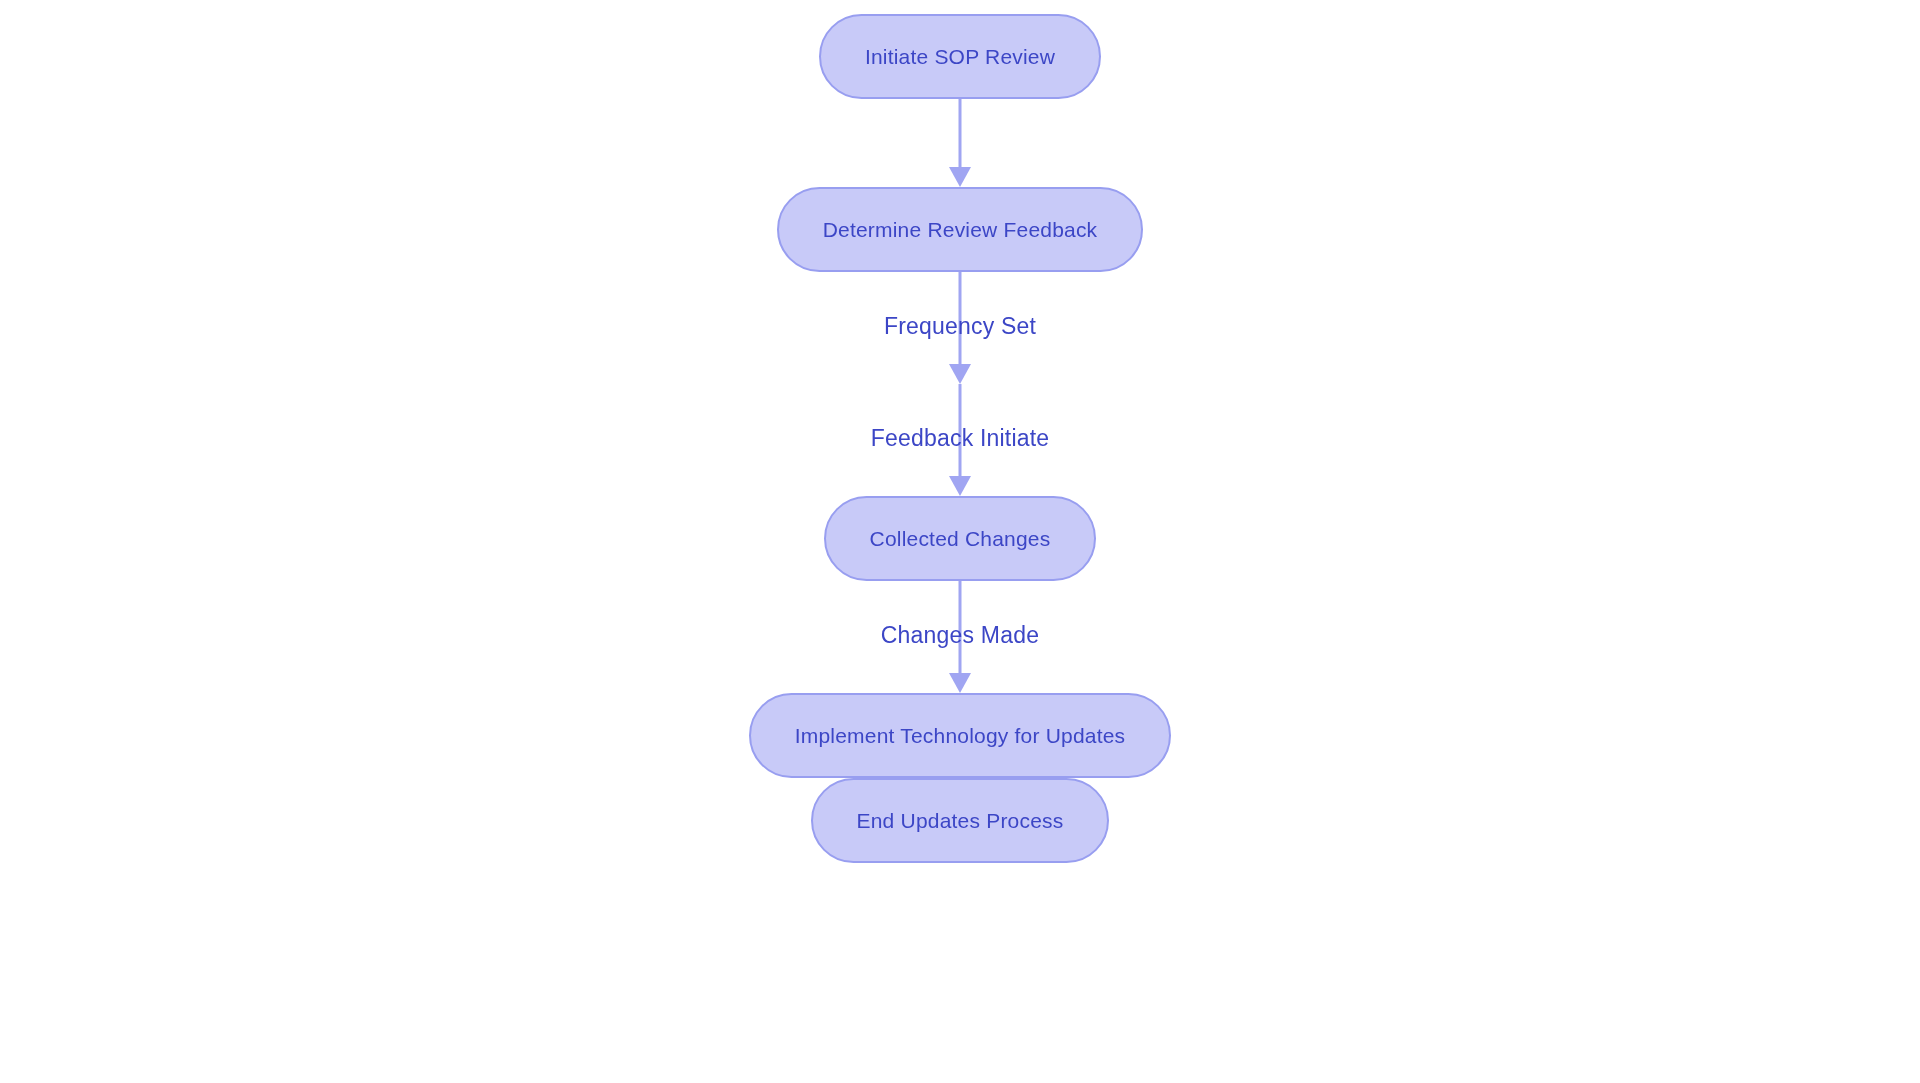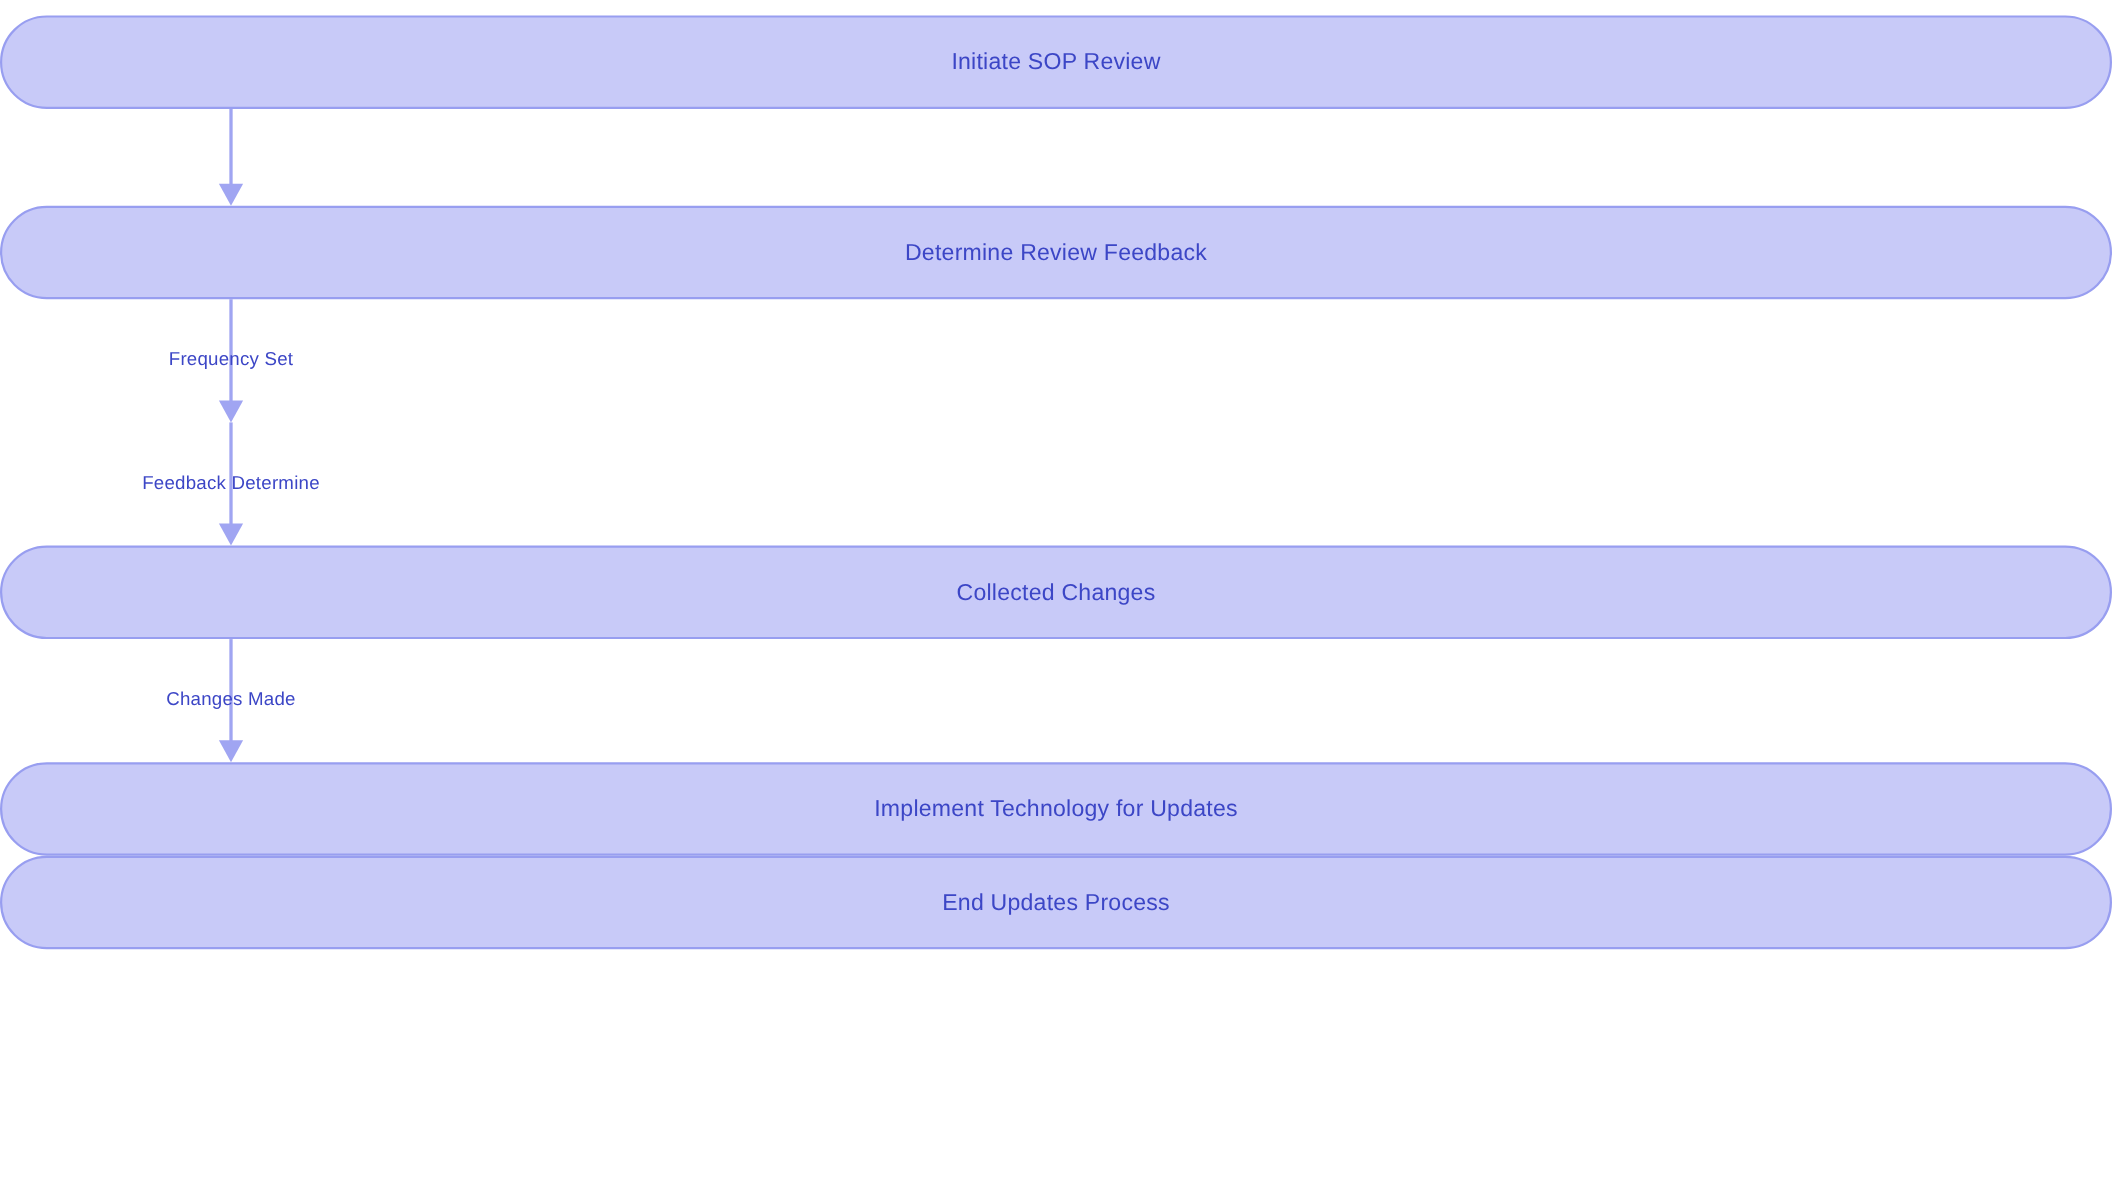--- a/index.html
+++ b/index.html
@@ -15,20 +15,21 @@
     overflow: hidden;
     background: var(--background, #ffffff);
   }
   .flowchart {
     position: absolute;
     left: 0;
     top: 14px;
     width: 1920px;
     display: flex;
     flex-direction: column;
+    align-items: center;
   }
   .node {
     box-sizing: border-box;
     height: 85px;
     padding: 0 44px;
     border-radius: 42.5px;
     background: var(--node-fill, #c8caf8);
     border: 2px solid var(--node-border, #989ef0);
     color: var(--node-text, #3c46c6);
     font-size: 21px;
@@ -64,21 +65,21 @@
     border-left: 11px solid transparent;
     border-right: 11px solid transparent;
     border-top: 20px solid var(--edge-line, #a0a5f2);
   }
   .edge-label {
     position: absolute;
     left: 50%;
     top: 50%;
     transform: translate(-50%, -54%);
     color: var(--edge-label-text, #3c46c6);
-    font-size: 17px;
+    font-size: 23px;
     letter-spacing: 0.2px;
     white-space: nowrap;
   }
 </style>
 </head>
 <body>
 
 <div class="canvas">
   <div class="flowchart">
 
@@ -93,21 +94,21 @@
 
     <div class="connector labeled">
       <div class="edge-line"></div>
       <div class="edge-label">Frequency Set</div>
       <div class="arrowhead"></div>
     </div>
 
 
     <div class="connector labeled">
       <div class="edge-line"></div>
-      <div class="edge-label">Feedback Determine</div>
+      <div class="edge-label">Feedback Initiate</div>
       <div class="arrowhead"></div>
     </div>
 
     <div class="node">Collected Changes</div>
 
     <div class="connector labeled">
       <div class="edge-line"></div>
       <div class="edge-label">Changes Made</div>
       <div class="arrowhead"></div>
     </div>

